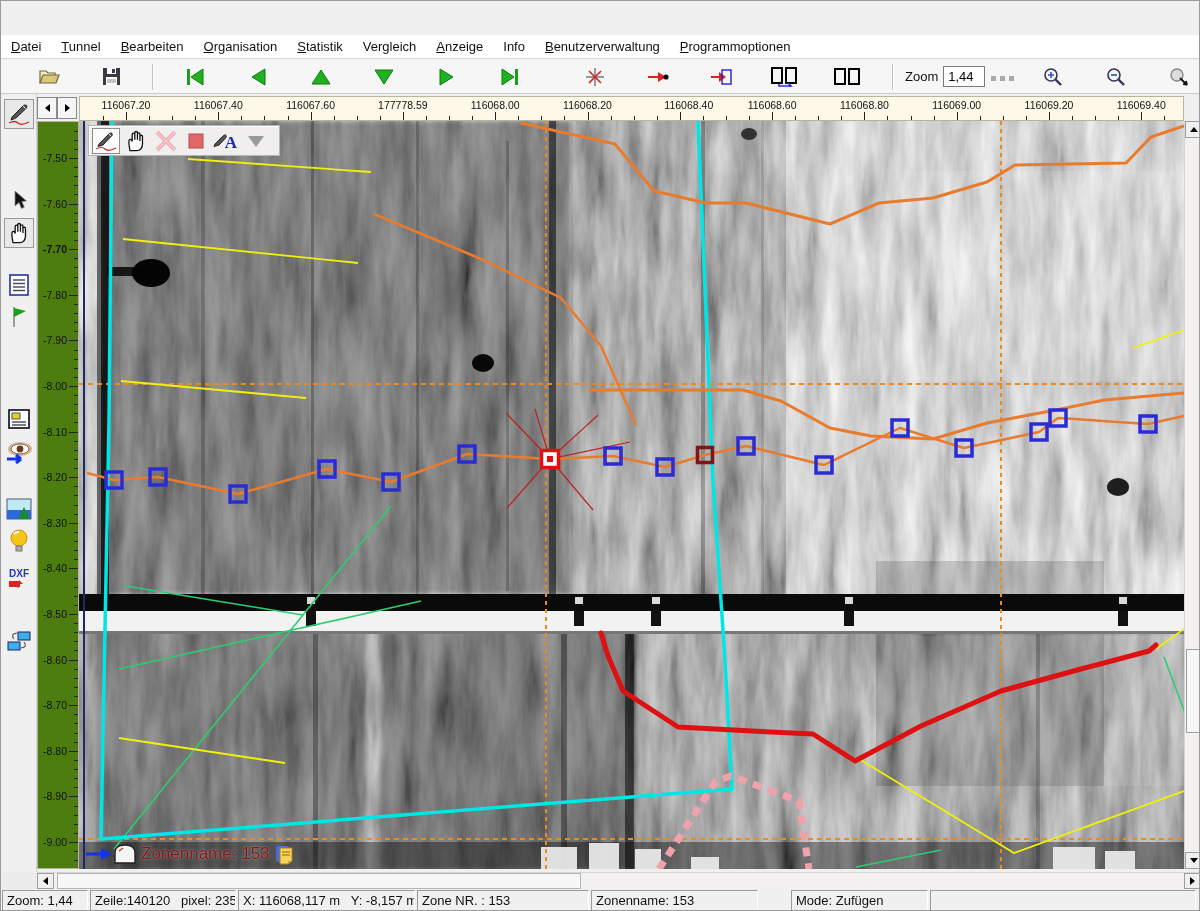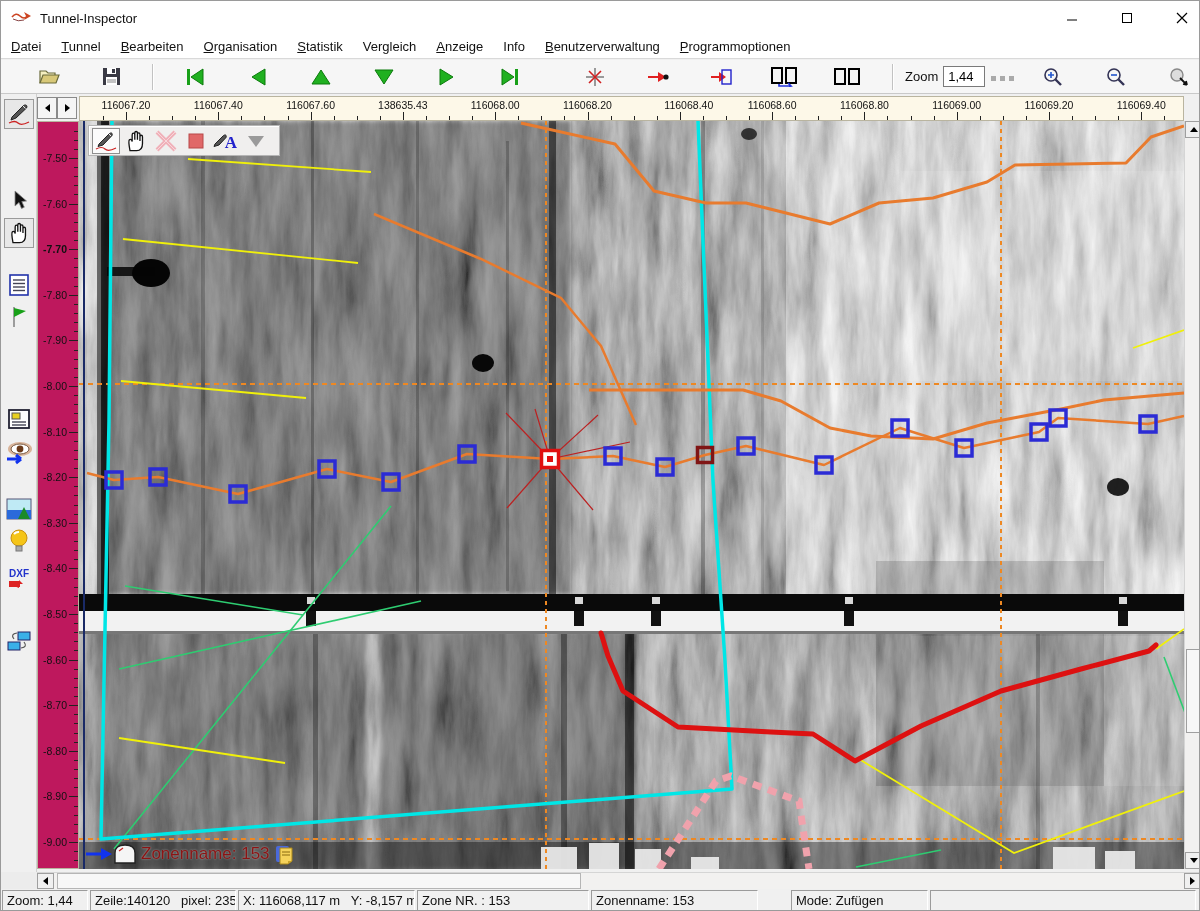--- a/index.html
+++ b/index.html
@@ -31,21 +31,21 @@
   #lefttb{position:absolute;left:0;top:93px;width:36px;height:778px;background:#F0F0F0;
           border-right:1px solid #cfcfcf;}
   .lbtn{position:absolute;left:3px;width:30px;height:30px;display:flex;align-items:center;justify-content:center;}
   .lbtn.pressed{background:#e8e8e8;border:1px solid #9a9a9a;}
   
   #corner{position:absolute;left:36px;top:95px;width:42px;height:25px;background:#F0F0F0;display:flex;}
   .corner-btn{width:20px;height:22px;margin:1px 0 0 0;background:#F5F5F5;border:1px solid #8a8a8a;
               display:flex;align-items:center;justify-content:center;font-size:9px;color:#000;}
   #hruler{position:absolute;left:78px;top:95px;width:1105px;height:25px;background:#FDF8E8;
           border:1px solid #b9b49f;overflow:hidden;}
-  #vruler{position:absolute;left:36px;top:120px;width:42px;height:748px;background:#be185d;
+  #vruler{position:absolute;left:36px;top:120px;width:42px;height:748px;background:#4d7c0f;
           border:1px solid #b9b49f;overflow:hidden;}
   .htick{position:absolute;width:1px;background:#222;bottom:0;}
   .vtick{position:absolute;height:1px;background:#222;right:0;}
   .hlabel{position:absolute;top:2px;transform:translateX(-50%);font-size:10.5px;color:#111;white-space:nowrap;}
   .vlabel{position:absolute;right:11px;transform:translateY(-50%);font-size:10.5px;color:#111;}
   
   #canvas{position:absolute;left:78px;top:120px;width:1105px;height:748px;background:#888;overflow:hidden;}
   #scene{position:absolute;left:0;top:0;}
   
   #floattb{position:absolute;left:9px;top:4px;width:192px;height:31px;background:#F0EFEE;
@@ -71,45 +71,20 @@
   
   #statusbar{position:absolute;left:0;top:888px;width:1200px;height:23px;background:#F0F0F0;display:flex;}
   .sseg{height:21px;margin:1px 1px 0 1px;border:1px solid;border-color:#9b9b9b #ffffff #ffffff #9b9b9b;
         font-size:13px;color:#111;padding:2px 4px;white-space:pre;overflow:hidden;}
 </style>
 </head>
 <body>
 
 <div id="win">
 
-  <div id="titlebar">
-    <span style="margin-left:9px;">
-      <svg width="22" height="16" viewBox="0 0 22 16">
-        <path d="M2,9 Q6,4 10,8 T18,8" fill="none" stroke="#cc4422" stroke-width="1.6"></path>
-        <path d="M14,4 L21,8 L14,12 L16,8 Z" fill="#cc4422"></path>
-        <path d="M3,11 Q8,14 14,12" fill="none" stroke="#884444" stroke-width="1"></path>
-      </svg>
-    </span>
-    <span id="title-text">Tunnel-Inspector</span>
-    <div class="winctl" style="left:1048px;">
-      <svg width="12" height="12">
-          <line x1="1" y1="8" x2="11" y2="8" stroke="#000" stroke-width="1"></line>
-        </svg>
-    </div>
-    <div class="winctl" style="left:1103px;">
-      <svg width="12" height="12">
-          <rect x="1.5" y="1.5" width="9" height="9" fill="none" stroke="#000" stroke-width="1"></rect>
-        </svg>
-    </div>
-    <div class="winctl" style="left:1158px;">
-      <svg width="12" height="12">
-          <path d="M1,1 L11,11 M11,1 L1,11" stroke="#000" stroke-width="1.2"></path>
-        </svg>
-    </div>
-  </div>
 
   <div id="menubar">
       <div class="menu-item"><u>D</u>atei</div>
       <div class="menu-item"><u>T</u>unnel</div>
       <div class="menu-item"><u>B</u>earbeiten</div>
       <div class="menu-item"><u>O</u>rganisation</div>
       <div class="menu-item"><u>S</u>tatistik</div>
       <div class="menu-item">Ver<u>g</u>leich</div>
       <div class="menu-item"><u>A</u>nzeige</div>
       <div class="menu-item">Info</div>
@@ -443,21 +418,21 @@
       </div>
   </div>
 
   <div id="hruler">
       <span class="hlabel" style="left: 46px;">116067.20</span>
       <div class="htick" style="left: 46px; height: 8px;"></div>
       <span class="hlabel" style="left: 138.3px;">116067.40</span>
       <div class="htick" style="left: 138.3px; height: 8px;"></div>
       <span class="hlabel" style="left: 230.6px;">116067.60</span>
       <div class="htick" style="left: 230.6px; height: 8px;"></div>
-      <span class="hlabel" style="left: 322.9px;">138635.43</span>
+      <span class="hlabel" style="left: 322.9px;">177778.59</span>
       <div class="htick" style="left: 322.9px; height: 8px;"></div>
       <span class="hlabel" style="left: 415.2px;">116068.00</span>
       <div class="htick" style="left: 415.2px; height: 8px;"></div>
       <span class="hlabel" style="left: 507.5px;">116068.20</span>
       <div class="htick" style="left: 507.5px; height: 8px;"></div>
       <span class="hlabel" style="left: 599.8px; margin-left: 9px;">116068.40</span>
       <div class="htick" style="left: 599.8px; height: 8px;"></div>
       <span class="hlabel" style="left: 692.1px;">116068.60</span>
       <div class="htick" style="left: 692.1px; height: 8px;"></div>
       <span class="hlabel" style="left: 784.4px;">116068.80</span>

